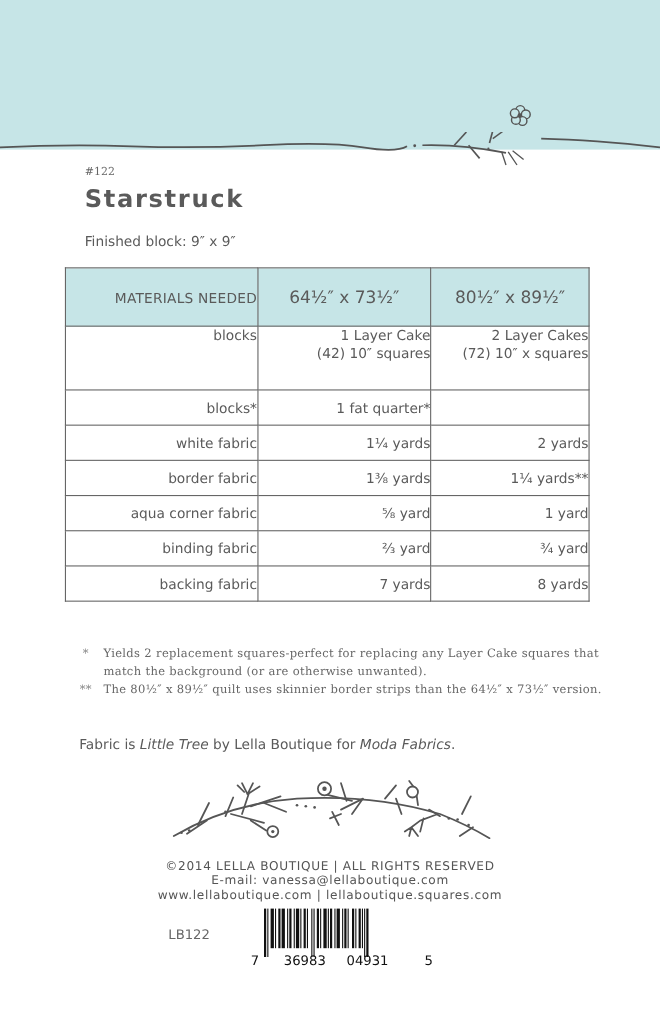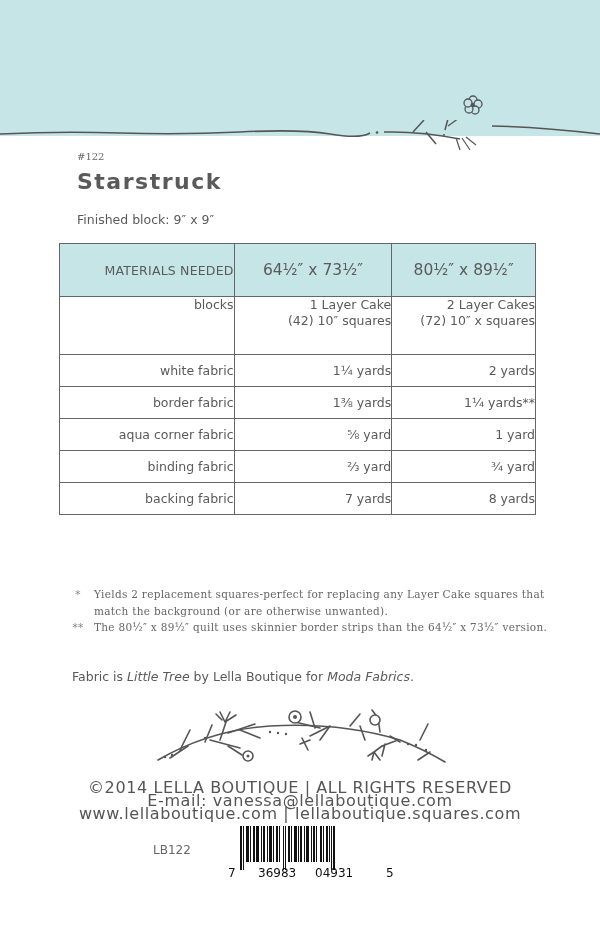--- a/index.html
+++ b/index.html
@@ -29,21 +29,21 @@
     .footnotes { position: absolute; left: 62px; top: 586px; width: 490px; font-family: "DejaVu Serif", serif; font-size: 10.5px; color: #666; letter-spacing: 0.3px; line-height: 16.5px; }
     .fn { display: flex; }
     .fn-mark { width: 32px; flex: 0 0 32px; text-align: center; color: #888; }
     .fn-text { flex: 1; }
 
     .fabric-line { position: absolute; left: 55px; top: 669px; font-size: 12.5px; color: #5a5a5a; margin-left: 17px; }
     .fabric-line em { font-style: italic; }
 
     .vine { position: absolute; left: 150px; top: 700px; width: 300px; height: 70px; }
 
-    .footer { position: absolute; left: 0; top: 781px; width: 600px; text-align: center; font-size: 16px; color: #555; letter-spacing: 0.6px; line-height: 13px; }
+    .footer { position: absolute; left: 0; top: 781px; width: 600px; text-align: center; font-size: 11px; color: #555; letter-spacing: 0.6px; line-height: 13px; }
 
     .sku { position: absolute; left: 153px; top: 843px; font-size: 12px; color: #666; }
     .barcode { position: absolute; left: 228px; top: 826px; width: 170px; height: 56px; }
     .bars { position: absolute; left: 12px; top: 0; width: 143px; height: 44px; display: flex; align-items: flex-start; }
     .bar { background: #111; height: 36px; }
     .bar.guard { height: 44px; }
     .gap { height: 36px; }
     .bc-digit { position: absolute; font-size: 12px; color: #111; top: 40px; font-family: "DejaVu Sans", sans-serif; }
   </style>
 </head>
@@ -89,20 +89,25 @@
     <tr class="row tall">
       <td class="c0">blocks</td>
       <td class="c1">
         <span class="line">1 Layer Cake</span>
         <span class="line">(42) 10″ squares</span>
       </td>
       <td class="c2">
         <span class="line">2 Layer Cakes</span>
         <span class="line">(72) 10″ x squares</span>
       </td>
+    </tr>
+    <tr class="row">
+      <td class="c0">blocks*</td>
+      <td class="c1">1 fat quarter*</td>
+      <td class="c2"></td>
     </tr>
     <tr class="row">
       <td class="c0">white fabric</td>
       <td class="c1">1¼ yards</td>
       <td class="c2" style="white-space:pre">  2 yards</td>
     </tr>
     <tr class="row">
       <td class="c0">border fabric</td>
       <td class="c1">1⅜ yards</td>
       <td class="c2">1¼ yards**</td>

